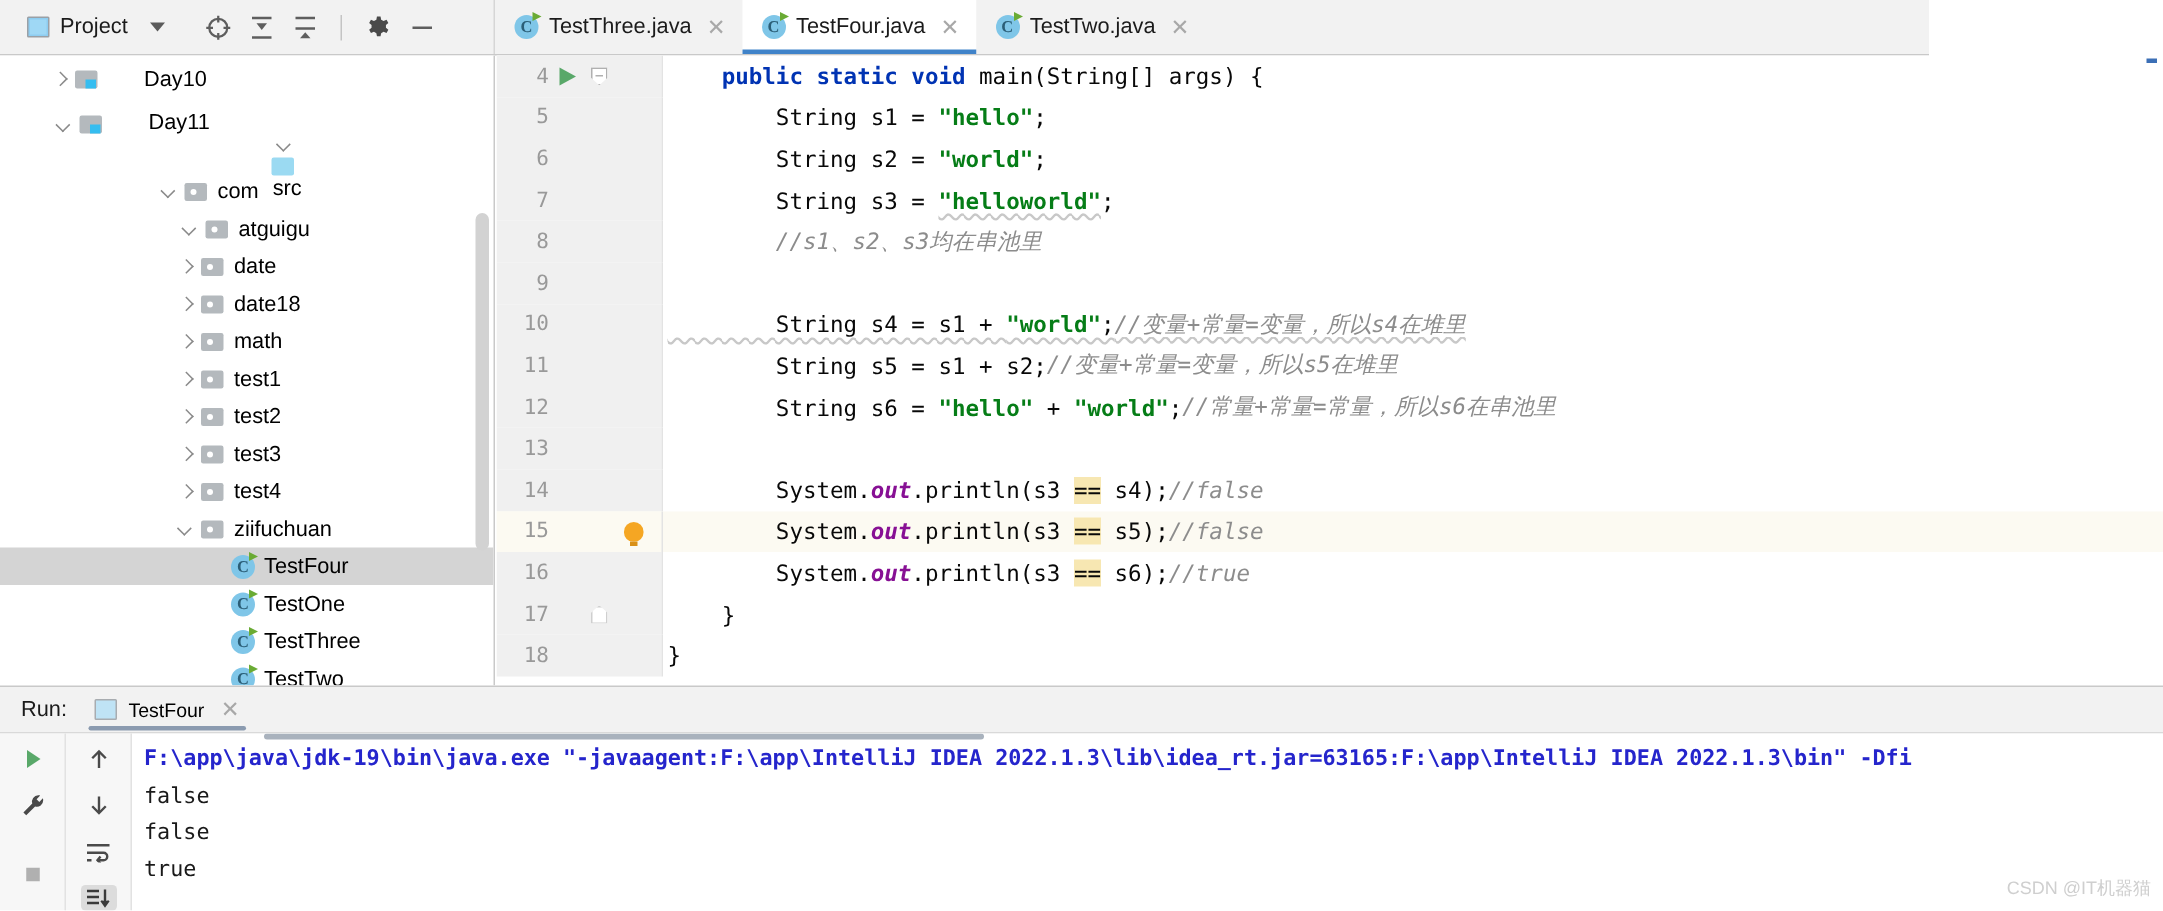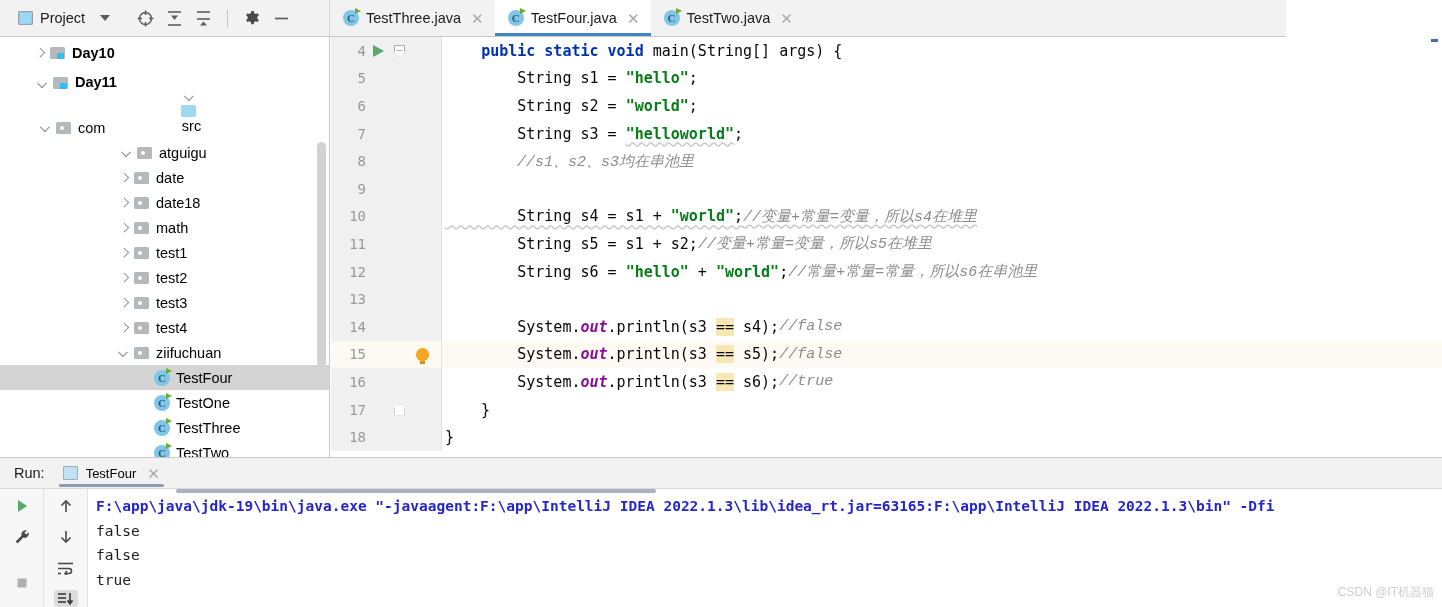--- a/index.html
+++ b/index.html
@@ -115,21 +115,21 @@
   }
   
   .fi.pkg::before {
     content:""; position:absolute; left:1px; top:2px; width:15px; height:12px;
     background:#b4b9bd; border-radius:1.5px;
   }
   .fi.pkg::after {
     content:""; position:absolute; left:5px; top:6px; width:4px; height:4px;
     background:#ffffff; border-radius:50%;
   }
-  .tlabel.bold { font-weight: bold; }
+  .tlabel.bold { font-weight: normal; margin-left: 24px; }
   .sb-scroll {
     position: absolute; right: 3px; top: 105px; width: 9px; height: 225px;
     background: #d2d2d2; border-radius: 5px;
   }
 
   
   .editor {
     position: absolute; left: 331px; top: 37px; right: 0; height: 420px;
     background: #ffffff; overflow: hidden;
     font-family: "DejaVu Sans Mono", monospace;
@@ -175,21 +175,21 @@
     position: absolute; left: 110px; top: 0; width: 1px; height: 100%;
     background: #e3e3e3;
   }
   .code {
     position: absolute; left: 114px; top: 0; height: 100%;
     display: flex; align-items: center;
     color: #080808;
   }
   .kw { color: #0033b3; font-weight: bold; }
   .str { color: #067d17; font-weight: bold; }
-  .cmt { color: #8c8c8c; font-style: italic; font-family: Liberation Mono, monospace; }
+  .cmt { color: #8c8c8c; font-style: italic; }
   .fld { color: #871094; font-style: italic; font-weight: bold; }
   .eq-hl { background: #f7e7b2; }
   .squiggle {
     text-decoration: underline;
     text-decoration-style: wavy;
     text-decoration-color: #c8c8c8;
     text-underline-offset: 3px;
   }
   .stripe-mark {
     position: absolute; right: 4px; top: 2px; width: 7px; height: 3px; background: #3b6fb6;
@@ -327,21 +327,21 @@
         <div class="trow" style="padding-left: 36px; align-items: flex-end;">
           <span class="arrow down"></span>
           <span class="fi module"></span>
           <span class="tlabel bold">Day11</span>
         </div>
         <div class="trow" style="padding-left: 54px; flex-direction: column;">
           <span class="arrow down"></span>
           <span class="fi src"></span>
           <span class="tlabel">src</span>
         </div>
-        <div class="trow" style="padding-left: 39px;">
+        <div class="trow" style="padding-left: 106px;">
           <span class="arrow down"></span>
           <span class="fi pkg"></span>
           <span class="tlabel">com</span>
         </div>
         <div class="trow" style="padding-left: 120px;">
           <span class="arrow down"></span>
           <span class="fi pkg"></span>
           <span class="tlabel">atguigu</span>
         </div>
         <div class="trow" style="padding-left: 117px;">

